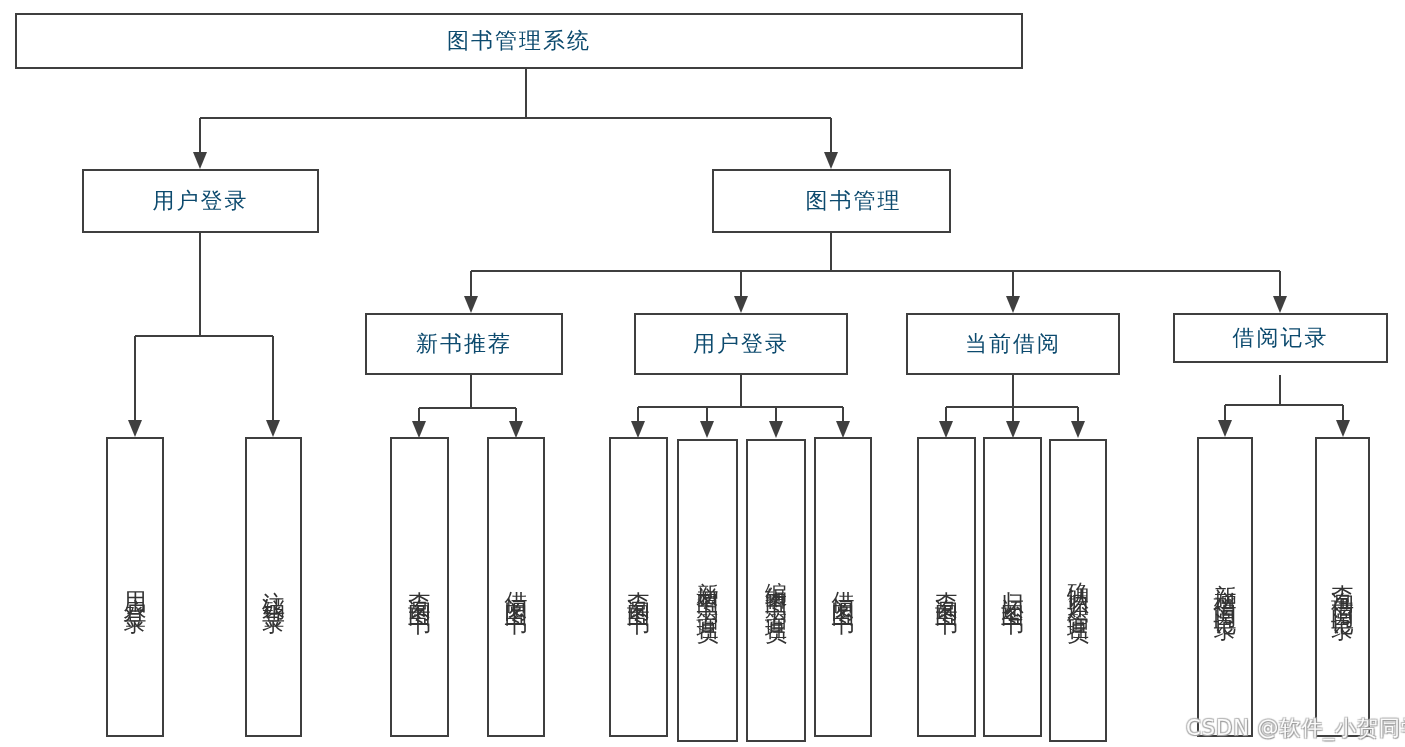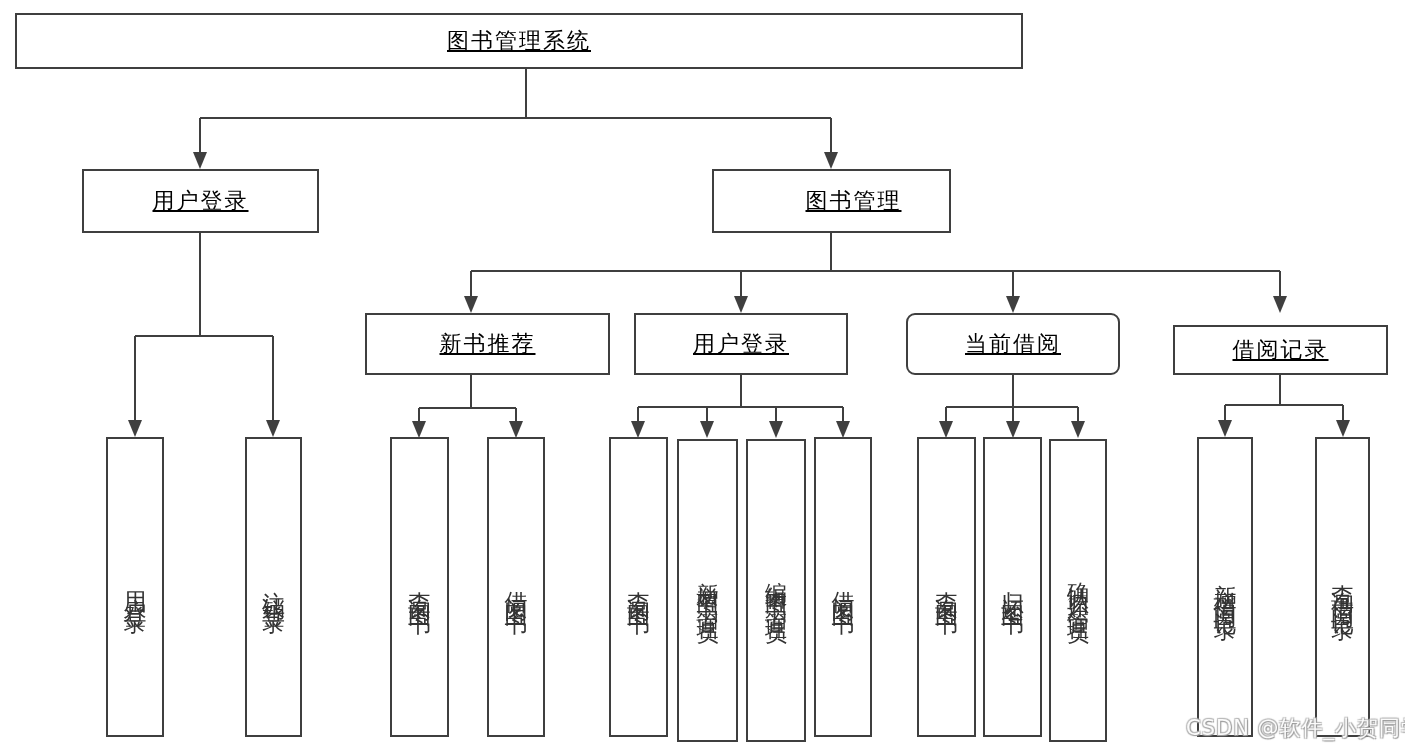--- a/index.html
+++ b/index.html
@@ -23,22 +23,21 @@
     border: 2px solid #3f3f3f;
     background: #ffffff;
     display: flex;
     align-items: center;
     justify-content: center;
   }
   .h-label {
     font-size: 22px;
     letter-spacing: 2px;
     white-space: nowrap;
-    color: #000000;
-    text-decoration: underline;
+    color: #0c4a6e;
   }
   .v-node .v-label {
     writing-mode: vertical-rl;
     font-size: 23px;
     letter-spacing: 7px;
     line-height: 1;
     color: #333333;
     white-space: nowrap;
   }
   .v-node.long .v-label { letter-spacing: 6px; font-size: 22px; }
@@ -102,30 +101,30 @@
     <span class="h-label">图书管理系统</span>
   </div>
 
   <div class="node" style="left:82px; top:169px; width:237px; height:64px;">
     <span class="h-label">用户登录</span>
   </div>
   <div class="node" style="left:712px; top:169px; width:239px; height:64px;padding-left:44px;">
     <span class="h-label">图书管理</span>
   </div>
 
-  <div class="node" style="left:365px; top:313px; width:245px; height:62px;">
+  <div class="node" style="left:365px; top:313px; width:198px; height:62px;">
     <span class="h-label">新书推荐</span>
   </div>
   <div class="node" style="left:634px; top:313px; width:214px; height:62px;">
     <span class="h-label">用户登录</span>
   </div>
-  <div class="node" style="left:906px; top:313px; width:214px; height:62px;border-radius:9px;">
+  <div class="node" style="left:906px; top:313px; width:214px; height:62px;">
     <span class="h-label">当前借阅</span>
   </div>
-  <div class="node" style="left:1173px; top:325px; width:215px; height:50px;">
+  <div class="node" style="left:1173px; top:313px; width:215px; height:50px;">
     <span class="h-label">借阅记录</span>
   </div>
 
   <div class="node v-node" style="left:106px; top:437px; width:58px; height:300px;">
     <span class="v-label">用户登录</span>
   </div>
   <div class="node v-node" style="left:245px; top:437px; width:57px; height:300px;">
     <span class="v-label">注销登录</span>
   </div>
 

